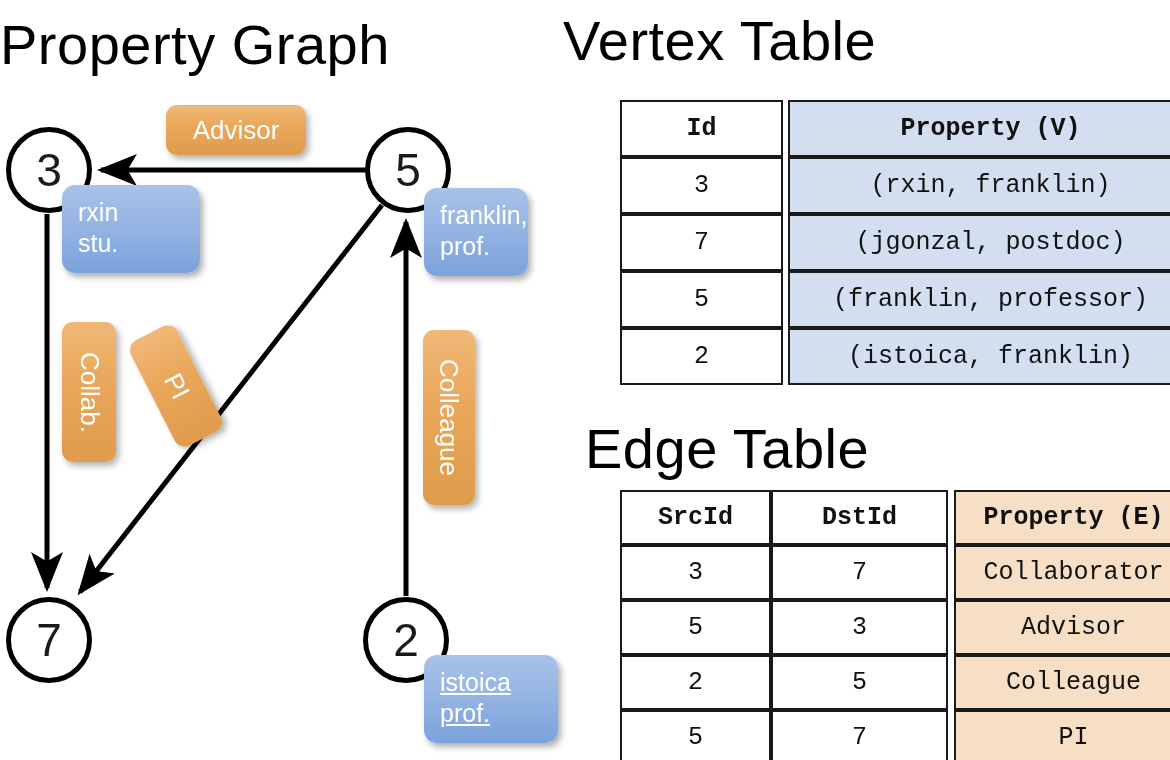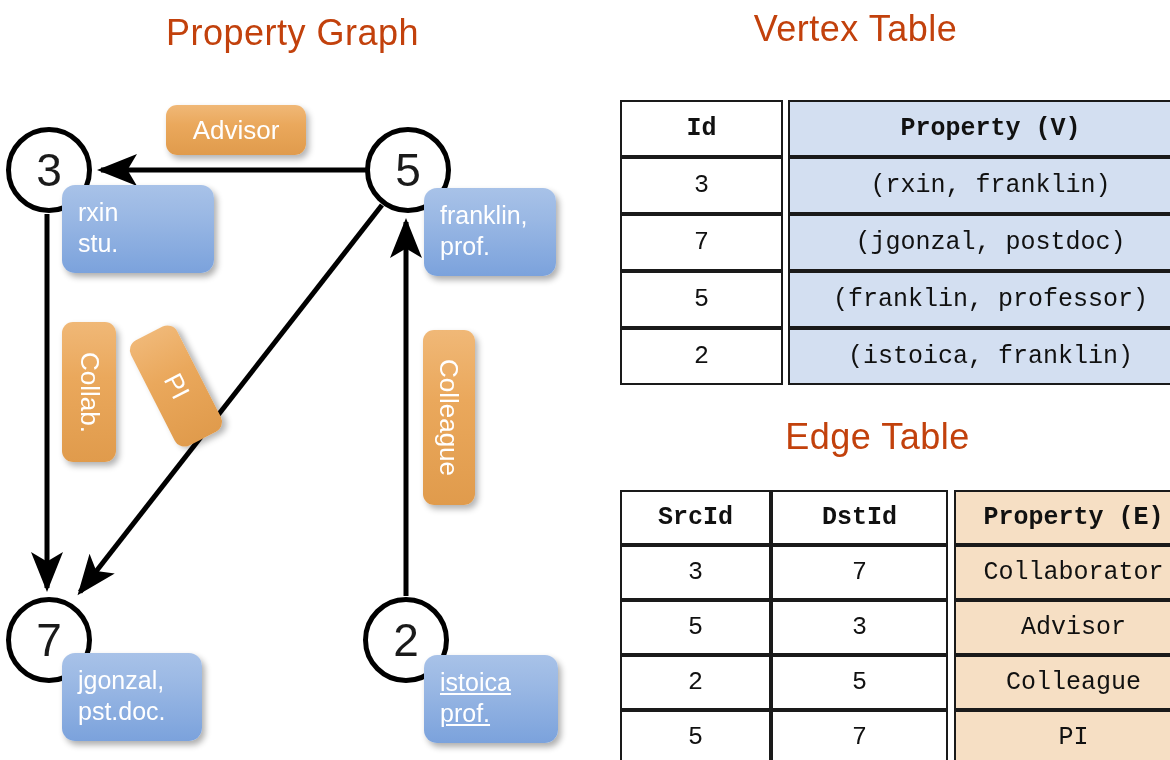--- a/index.html
+++ b/index.html
@@ -14,25 +14,24 @@
     overflow: hidden;
     font-family: "Liberation Sans", sans-serif;
     color: #000;
   }
 
   
   .title {
     position: absolute;
     font-family: "Liberation Sans", sans-serif;
     font-weight: 300;
-    font-size: 36px;
+    font-size: 56px;
     letter-spacing: 0.5px;
-    color: #c2410c;
+    color: #000000;
     white-space: nowrap;
-    text-align: center;
   }
   #title-property-graph { left: 0;   top: 12px;  width: 585px; }
   #title-vertex-table   { left: 563px; top: 8px;  width: 585px; }
   #title-edge-table     { left: 585px; top: 416px; width: 585px; }
 
   
   #graph-panel {
     position: absolute;
     left: 0; top: 0;
     width: 585px; height: 760px;
@@ -72,22 +71,22 @@
     box-shadow: 3px 4px 6px rgba(0,0,0,0.32);
     color: #ffffff;
     font-size: 25px;
     font-weight: 300;
     line-height: 1.22;
     padding: 12px 14px 12px 16px;
     box-sizing: border-box;
     z-index: 8;
     font-family: "Liberation Sans", sans-serif;
   }
-  #prop-rxin      { left: 62px;  top: 185px; width: 152px; height: 88px; }
-  #prop-franklin  { left: 424px; top: 188px; width: 132px; height: 88px; }
+  #prop-rxin      { left: 62px;  top: 185px; width: 138px; height: 88px; }
+  #prop-franklin  { left: 424px; top: 188px; width: 104px; height: 88px; }
   #prop-jgonzal   { left: 62px;  top: 653px; width: 140px; height: 88px; }
   #prop-istoica   { left: 424px; top: 655px; width: 134px; height: 88px; text-decoration: underline; }
 
   
   .edge-label {
     position: absolute;
     border-radius: 11px;
     background: linear-gradient(to bottom, #f0b877 0%, #eaa85c 40%, #e09b4c 100%);
     box-shadow: 3px 4px 6px rgba(0,0,0,0.30);
     color: #ffffff;
@@ -194,24 +193,20 @@
   </div>
 
   <div class="prop-box" id="prop-rxin">
     <div>rxin</div>
     <div>stu.</div>
   </div>
   <div class="prop-box" id="prop-franklin">
     <div>franklin,</div>
     <div>prof.</div>
   </div>
-  <div class="prop-box" id="prop-jgonzal">
-    <div>jgonzal,</div>
-    <div>pst.doc.</div>
-  </div>
   <div class="prop-box" id="prop-istoica">
     <div>istoica</div>
     <div>prof.</div>
   </div>
 
   <div class="edge-label" id="edge-label-advisor">
     <span class="rot-none">Advisor</span>
   </div>
   <div class="edge-label" id="edge-label-collab">
     <span class="rot">Collab.</span>

